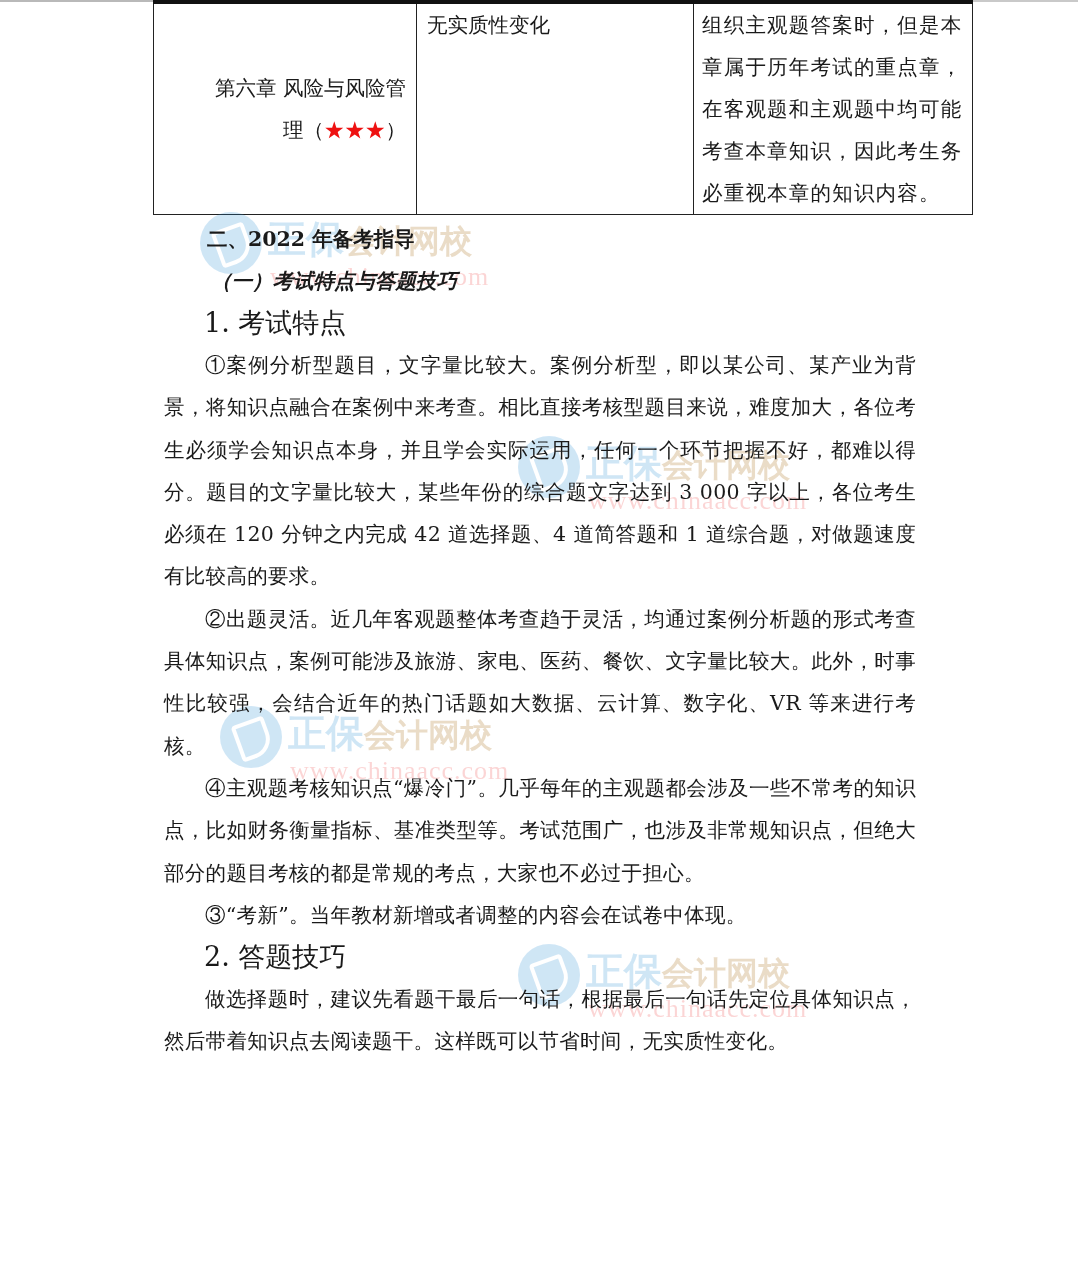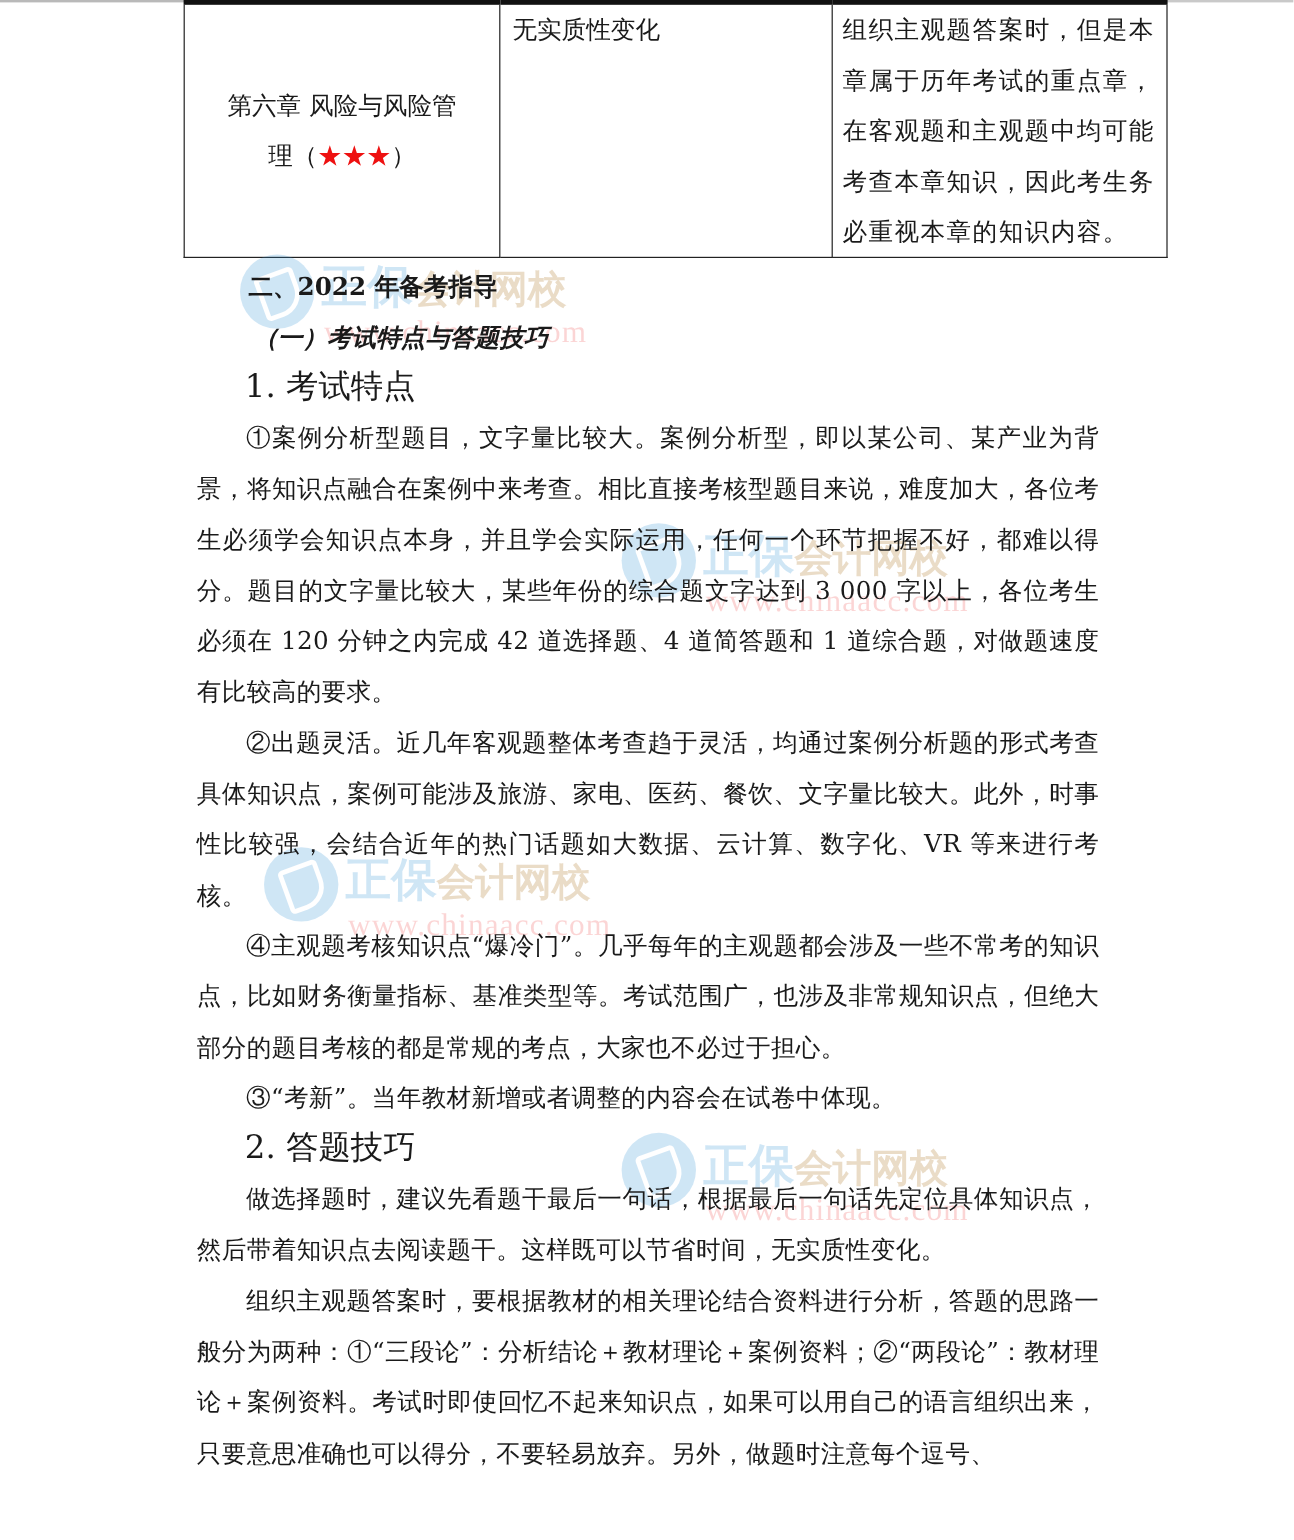--- a/index.html
+++ b/index.html
@@ -8,21 +8,21 @@
     font-family: "DejaVu Serif", "Liberation Serif", serif; color: #1a1a1a;
   }
   .topline-left { position: absolute; left: 0; top: 0; width: 156px; height: 2px; background: #b9b9b9; }
   .topline-right { position: absolute; left: 926px; top: 0; width: 152px; height: 2px; background: #c9c9c9; }
   .table {
     position: absolute; left: 153px; top: 0; width: 774px; height: 215px;
     border-collapse: collapse; table-layout: fixed;
   }
   .table td { border: 1.5px solid #222; vertical-align: top; font-size: 20.5px; line-height: 42px; padding: 0; margin-left: 38px; }
   .table tr:first-child td { border-top: 4px solid #111; }
-  .c1 { width: 242px; text-align: center; vertical-align: middle !important; padding: 0 10px !important; }
+  .c1 { width: 242px; text-align: right; vertical-align: middle !important; padding: 0 10px !important; }
   .c2 { width: 256px; padding: 0 10px !important; }
   .c3 { width: 262px; padding: 0 8px !important; letter-spacing: 1.2px; }
   .stars { color: #ee1111; }
   .content { position: absolute; left: 164px; top: 218px; width: 752px; }
   .h2 { font-size: 20.5px; font-weight: bold; line-height: 42px; padding-left: 43px; }
   .h3 { font-size: 20.5px; font-weight: bold; line-height: 42px; padding-left: 47px; font-style: italic; }
   .h4 { font-size: 27px; line-height: 42px; padding-left: 40px; }
   p.para { margin: 0; font-size: 20.5px; line-height: 42.3px; text-indent: 41px; text-align: justify; letter-spacing: 0.3px; }
   .wm { position: absolute; opacity: 0.22; pointer-events: none; }
   .wm .logo { position: absolute; left: 0; top: 0; width: 62px; height: 62px; border-radius: 50%; background: #2a8fd6; }
@@ -75,14 +75,13 @@
 <div class="content">
   <div class="h2">二、2022 年备考指导</div>
   <div class="h3">（一）考试特点与答题技巧</div>
   <div class="h4">1. 考试特点</div>
   <p class="para">①案例分析型题目，文字量比较大。案例分析型，即以某公司、某产业为背景，将知识点融合在案例中来考查。相比直接考核型题目来说，难度加大，各位考生必须学会知识点本身，并且学会实际运用，任何一个环节把握不好，都难以得分。题目的文字量比较大，某些年份的综合题文字达到 3 000 字以上，各位考生必须在 120 分钟之内完成 42 道选择题、4 道简答题和 1 道综合题，对做题速度有比较高的要求。</p>
   <p class="para">②出题灵活。近几年客观题整体考查趋于灵活，均通过案例分析题的形式考查具体知识点，案例可能涉及旅游、家电、医药、餐饮、文字量比较大。此外，时事性比较强，会结合近年的热门话题如大数据、云计算、数字化、VR 等来进行考核。</p>
   <p class="para">④主观题考核知识点“爆冷门”。几乎每年的主观题都会涉及一些不常考的知识点，比如财务衡量指标、基准类型等。考试范围广，也涉及非常规知识点，但绝大部分的题目考核的都是常规的考点，大家也不必过于担心。</p>
   <p class="para">③“考新”。当年教材新增或者调整的内容会在试卷中体现。</p>
   <div class="h4">2. 答题技巧</div>
   <p class="para">做选择题时，建议先看题干最后一句话，根据最后一句话先定位具体知识点，然后带着知识点去阅读题干。这样既可以节省时间，无实质性变化。</p>
-  <p class="para">组织主观题答案时，要根据教材的相关理论结合资料进行分析，答题的思路一般分为两种：①“三段论”：分析结论＋教材理论＋案例资料；②“两段论”：教材理论＋案例资料。考试时即使回忆不起来知识点，如果可以用自己的语言组织出来，只要意思准确也可以得分，不要轻易放弃。另外，做题时注意每个逗号、</p>
 </div>
 
 </body></html>

